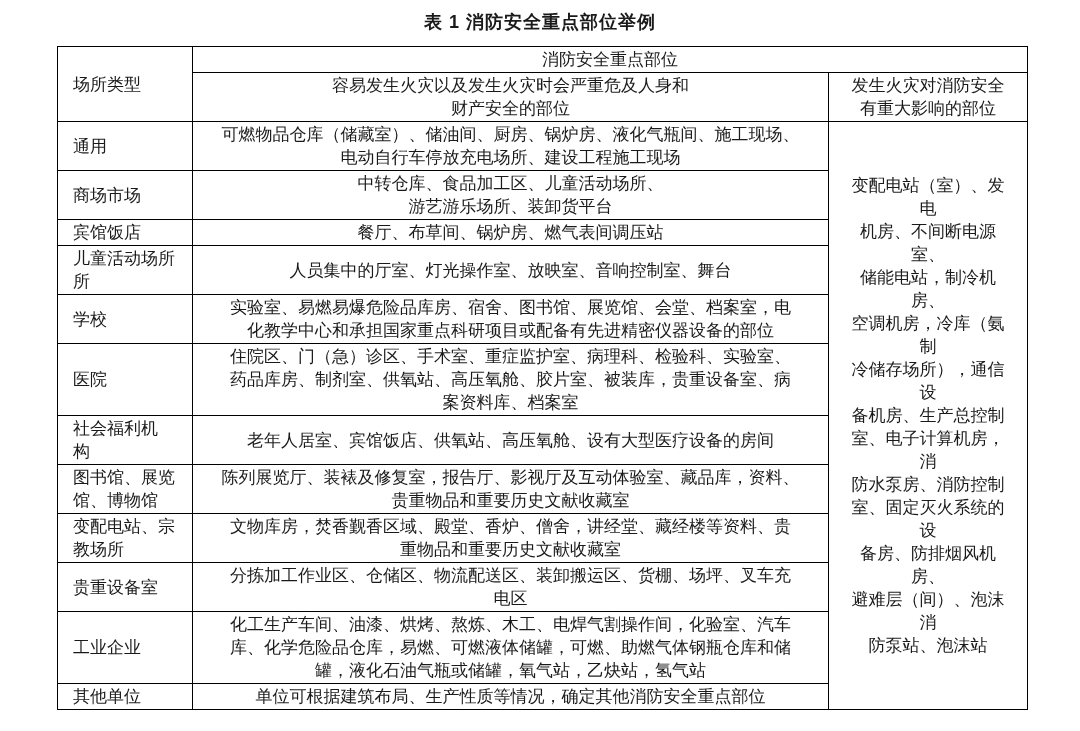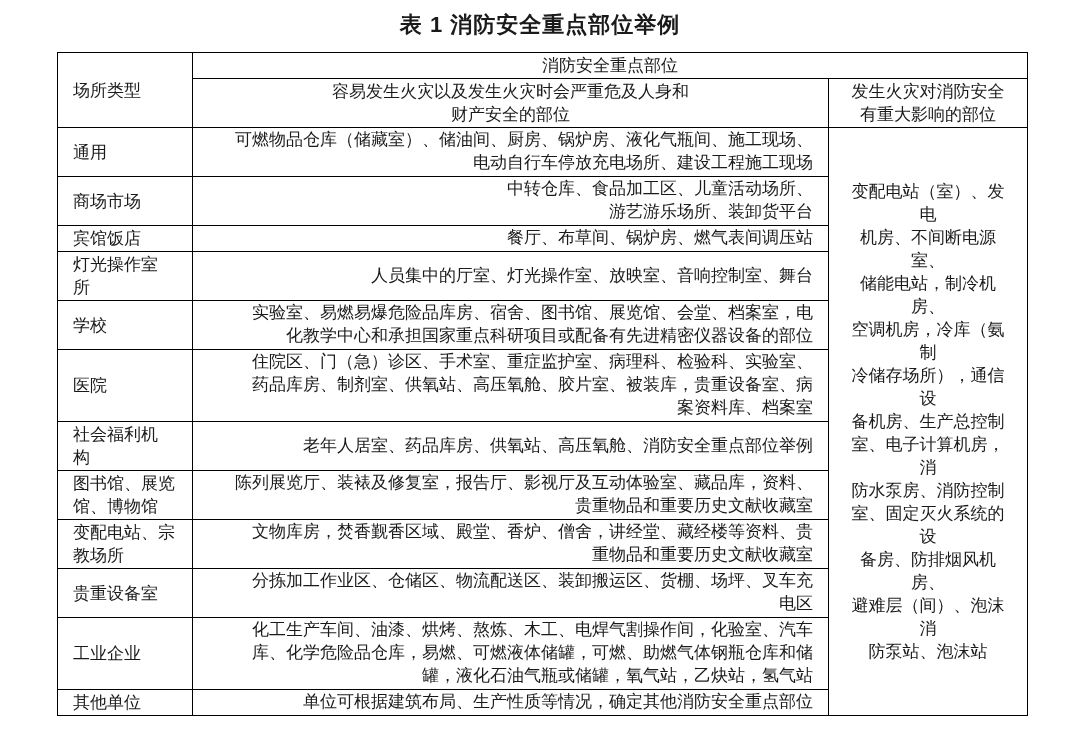--- a/index.html
+++ b/index.html
@@ -14,21 +14,21 @@
     height: 731px;
     background: #ffffff;
     box-sizing: border-box;
     padding-top: 8px;
     overflow: hidden;
   }
   .title {
     text-align: center;
     font-family: "Liberation Sans", "DejaVu Sans", sans-serif;
     font-weight: bold;
-    font-size: 22px;
+    font-size: 18px;
     letter-spacing: 1px;
     margin: 2px 0 12px 0;
   }
   table.fire-table {
     border-collapse: collapse;
     margin-left: 57px;
     table-layout: fixed;
     width: 970px;
   }
   table.fire-table col.c1 { width: 135px; }
@@ -42,22 +42,21 @@
     white-space: pre-line;
     padding: 1px 15px;
   }
   td.type-cell {
     padding: 1px 2px;
   }
   td.center {
     text-align: center;
   }
   td.parts-cell {
-    text-align: right;
-    font-family: Liberation Mono, monospace;
+    text-align: center;
   }
   td.impact-cell {
     text-align: center;
     vertical-align: middle;
   }
 </style>
 </head>
 <body>
 
 <div class="page">
@@ -102,39 +101,39 @@
     <tr>
       <td class="type-cell">商场市场</td>
       <td class="parts-cell">中转仓库、食品加工区、儿童活动场所、
 游艺游乐场所、装卸货平台</td>
     </tr>
     <tr>
       <td class="type-cell">宾馆饭店</td>
       <td class="parts-cell">餐厅、布草间、锅炉房、燃气表间调压站</td>
     </tr>
     <tr>
-      <td class="type-cell">灯光操作室
+      <td class="type-cell">儿童活动场所
 所</td>
       <td class="parts-cell">人员集中的厅室、灯光操作室、放映室、音响控制室、舞台</td>
     </tr>
     <tr>
       <td class="type-cell">学校</td>
       <td class="parts-cell">实验室、易燃易爆危险品库房、宿舍、图书馆、展览馆、会堂、档案室，电
 化教学中心和承担国家重点科研项目或配备有先进精密仪器设备的部位</td>
     </tr>
     <tr>
       <td class="type-cell">医院</td>
       <td class="parts-cell">住院区、门（急）诊区、手术室、重症监护室、病理科、检验科、实验室、
 药品库房、制剂室、供氧站、高压氧舱、胶片室、被装库，贵重设备室、病
 案资料库、档案室</td>
     </tr>
     <tr>
       <td class="type-cell">社会福利机
 构</td>
-      <td class="parts-cell">老年人居室、药品库房、供氧站、高压氧舱、消防安全重点部位举例</td>
+      <td class="parts-cell">老年人居室、宾馆饭店、供氧站、高压氧舱、设有大型医疗设备的房间</td>
     </tr>
     <tr>
       <td class="type-cell">图书馆、展览
 馆、博物馆</td>
       <td class="parts-cell">陈列展览厅、装裱及修复室，报告厅、影视厅及互动体验室、藏品库，资料、
 贵重物品和重要历史文献收藏室</td>
     </tr>
     <tr>
       <td class="type-cell">变配电站、宗
 教场所</td>

